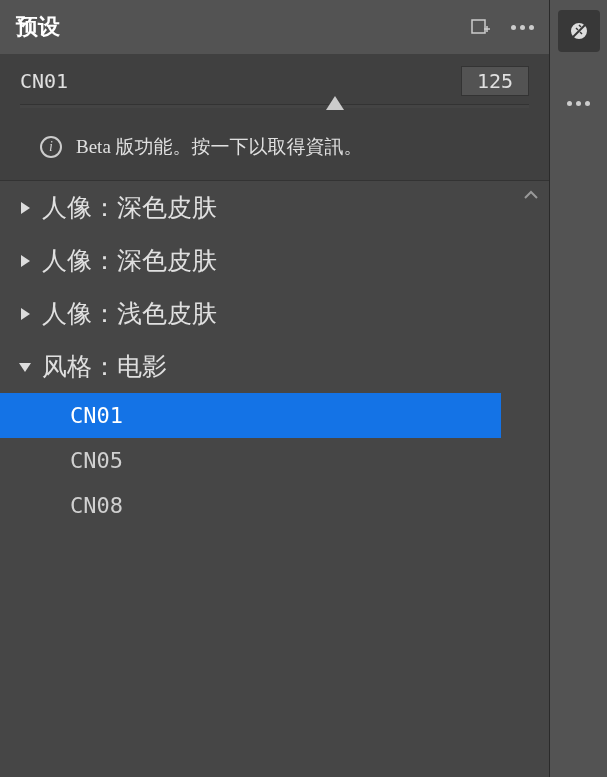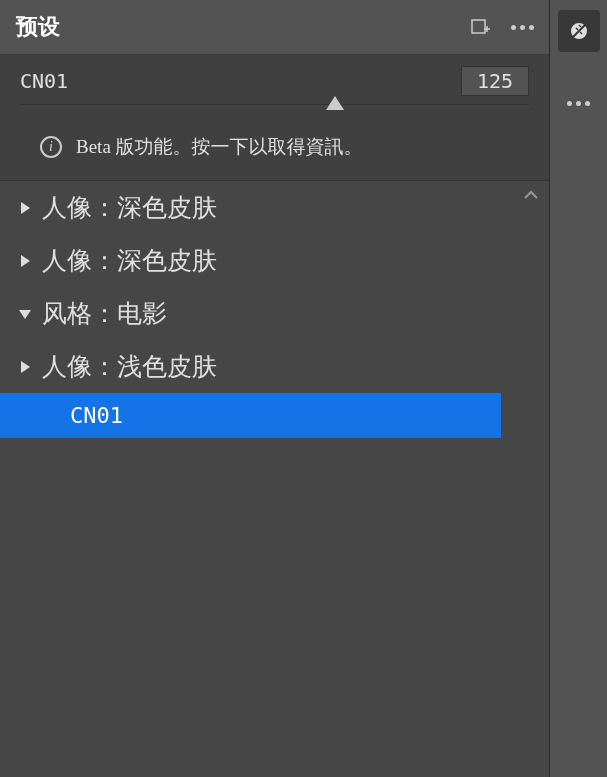--- a/index.html
+++ b/index.html
@@ -252,37 +252,39 @@
       <div class="tree-arrow">
         <svg width="12" height="14" viewBox="0 0 12 14">
             <polygon points="2,1 11,7 2,13" fill="#ddd"></polygon>
           </svg>
       </div>
       <div class="tree-label">人像：深色皮肤</div>
     </div>
 
     <div class="tree-item">
       <div class="tree-arrow">
+        <svg width="12" height="14" viewBox="0 0 12 14">
+            <polygon points="2,1 11,7 2,13" fill="#ddd"></polygon>
+          </svg>
+      </div>
+      <div class="tree-label">人像：浅色皮肤</div>
+    </div>
+
+    <div class="tree-item">
+      <div class="tree-arrow">
         <svg width="14" height="12" viewBox="0 0 14 12">
             <polygon points="1,2 13,2 7,11" fill="#ddd"></polygon>
           </svg>
       </div>
       <div class="tree-label">风格：电影</div>
     </div>
 
-    <div class="tree-item">
-      <div class="tree-arrow">
-        <svg width="12" height="14" viewBox="0 0 12 14">
-            <polygon points="2,1 11,7 2,13" fill="#ddd"></polygon>
-          </svg>
-      </div>
-      <div class="tree-label">人像：浅色皮肤</div>
-    </div>
-
     <div class="tree-child selected">CN01</div>
+    <div class="tree-child">CN05</div>
+    <div class="tree-child">CN08</div>
   </div>
 </div>
 
 <div class="right-bar">
   <div class="right-tool active">
     <svg width="28" height="28" viewBox="0 0 28 28">
       <rect x="6" y="6" width="16" height="16" rx="8" transform="rotate(45 14 14)" fill="#ddd"></rect>
       <line x1="8" y1="20" x2="20" y2="8" stroke="#383838" stroke-width="2"></line>
       <line x1="11" y1="11" x2="13" y2="13" stroke="#383838" stroke-width="1.5"></line>
       <line x1="14" y1="8" x2="16" y2="10" stroke="#383838" stroke-width="1.5"></line>

